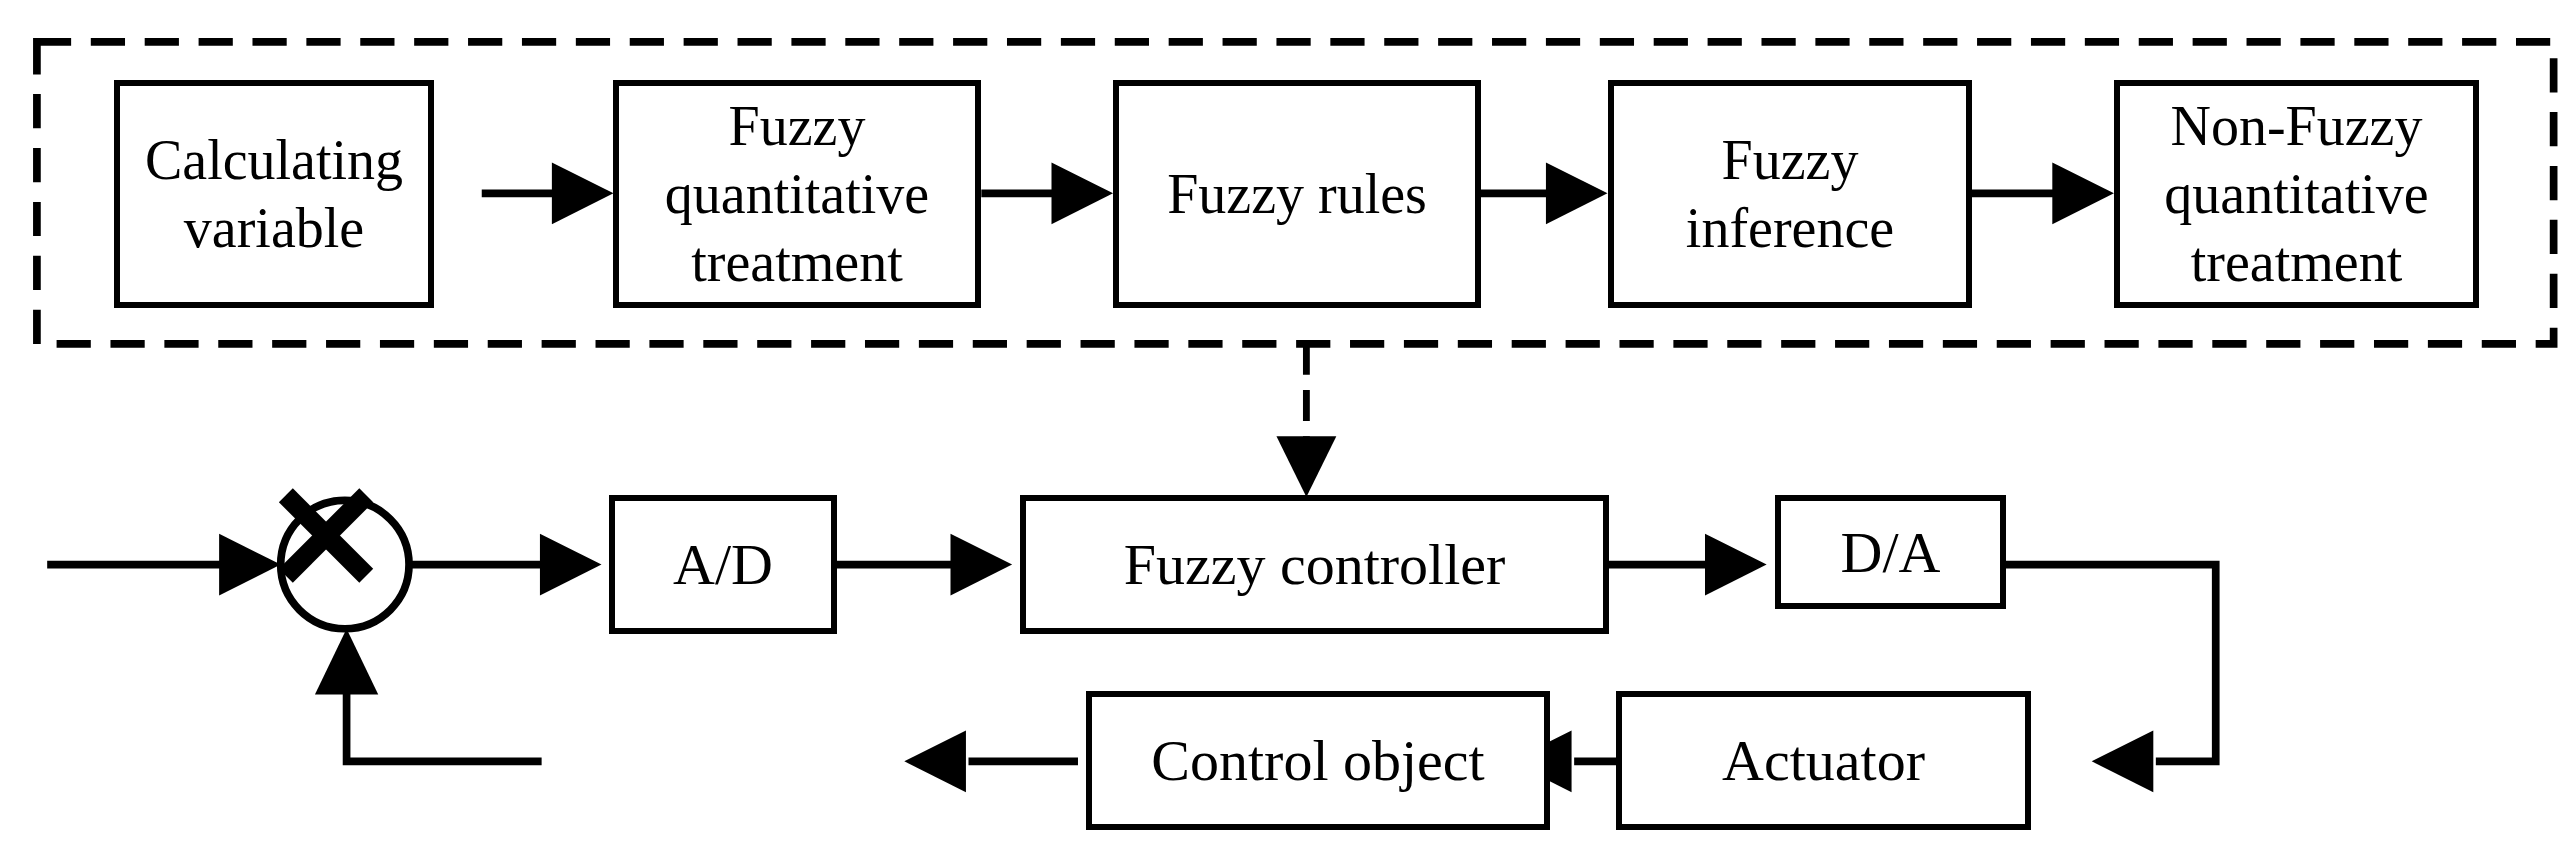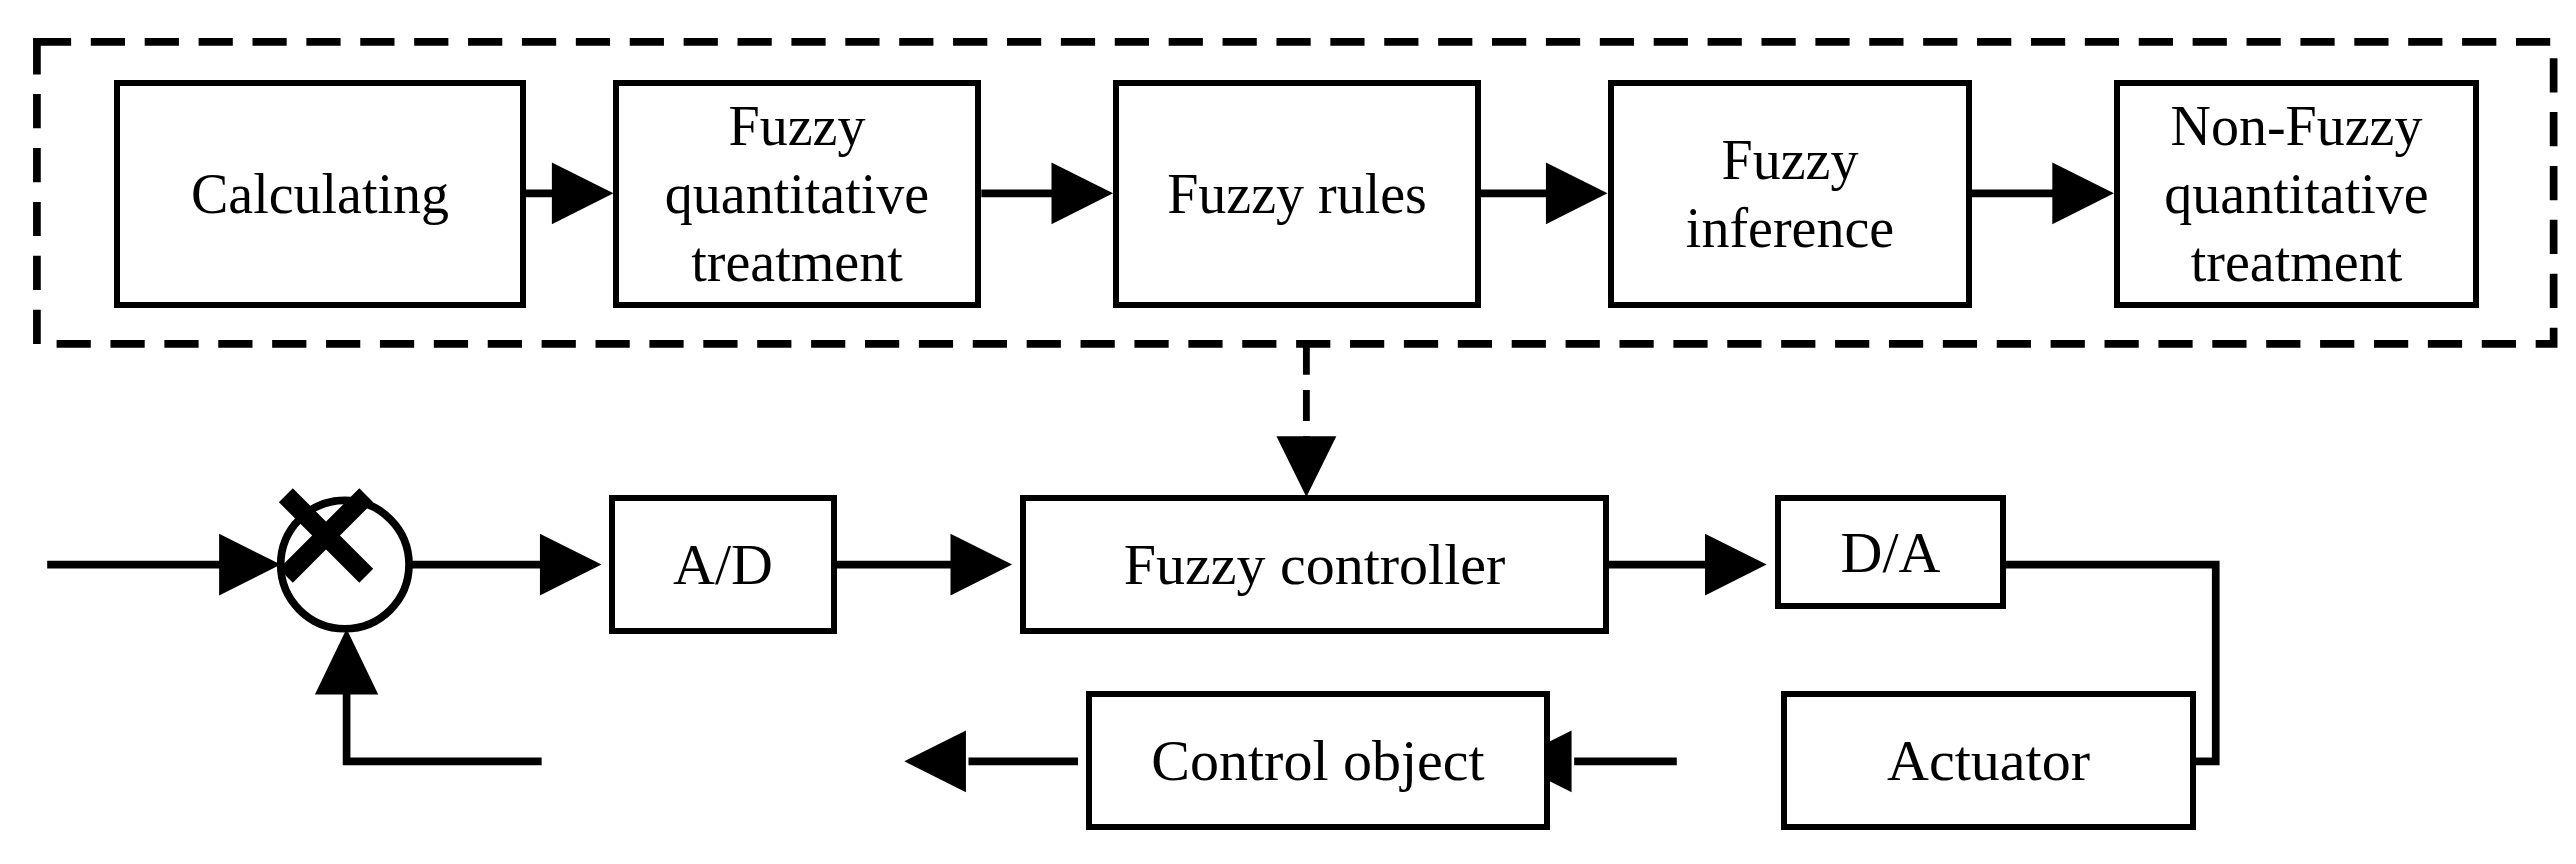--- a/index.html
+++ b/index.html
@@ -100,22 +100,23 @@
       <line x1="1260" y1="890" x2="1132" y2="890" stroke="#000" stroke-width="9"></line>
       <polygon points="1129,854 1129,926 1057,890" fill="#000"></polygon>
     </g>
 
     <g>
       <polyline points="633,890 405,890 405,810" fill="none" stroke="#000" stroke-width="9"></polyline>
       <polygon points="368,812 442,812 405,735" fill="#000"></polygon>
     </g>
   </svg>
 
-  <div class="box top-box" style="left:114px;top:80px;width:412px;height:228px;">
+  <div class="box top-box" style="left:114px;top:80px;width:320px;height:228px;">
     <span class="line">Calculating</span>
+    <span class="line">variable</span>
   </div>
 
   <div class="box top-box" style="left:613px;top:80px;width:368px;height:228px;">
     <span class="line">Fuzzy</span>
     <span class="line">quantitative</span>
     <span class="line">treatment</span>
   </div>
 
   <div class="box top-box" style="left:1113px;top:80px;width:368px;height:228px;">
     <span class="line">Fuzzy rules</span>
@@ -137,21 +138,21 @@
   </div>
 
   <div class="box loop-box" style="left:1012px;top:495px;width:589px;height:139px;">
     <span class="line">Fuzzy controller</span>
   </div>
 
   <div class="box loop-box" style="left:1767px;top:495px;width:231px;height:114px;">
     <span class="line">D/A</span>
   </div>
 
-  <div class="box loop-box" style="left:1773px;top:691px;width:415px;height:139px;">
+  <div class="box loop-box" style="left:1608px;top:691px;width:415px;height:139px;">
     <span class="line">Actuator</span>
   </div>
 
   <div class="box loop-box" style="left:1078px;top:691px;width:464px;height:139px;">
     <span class="line">Control object</span>
   </div>
 
 
 </div>
 

